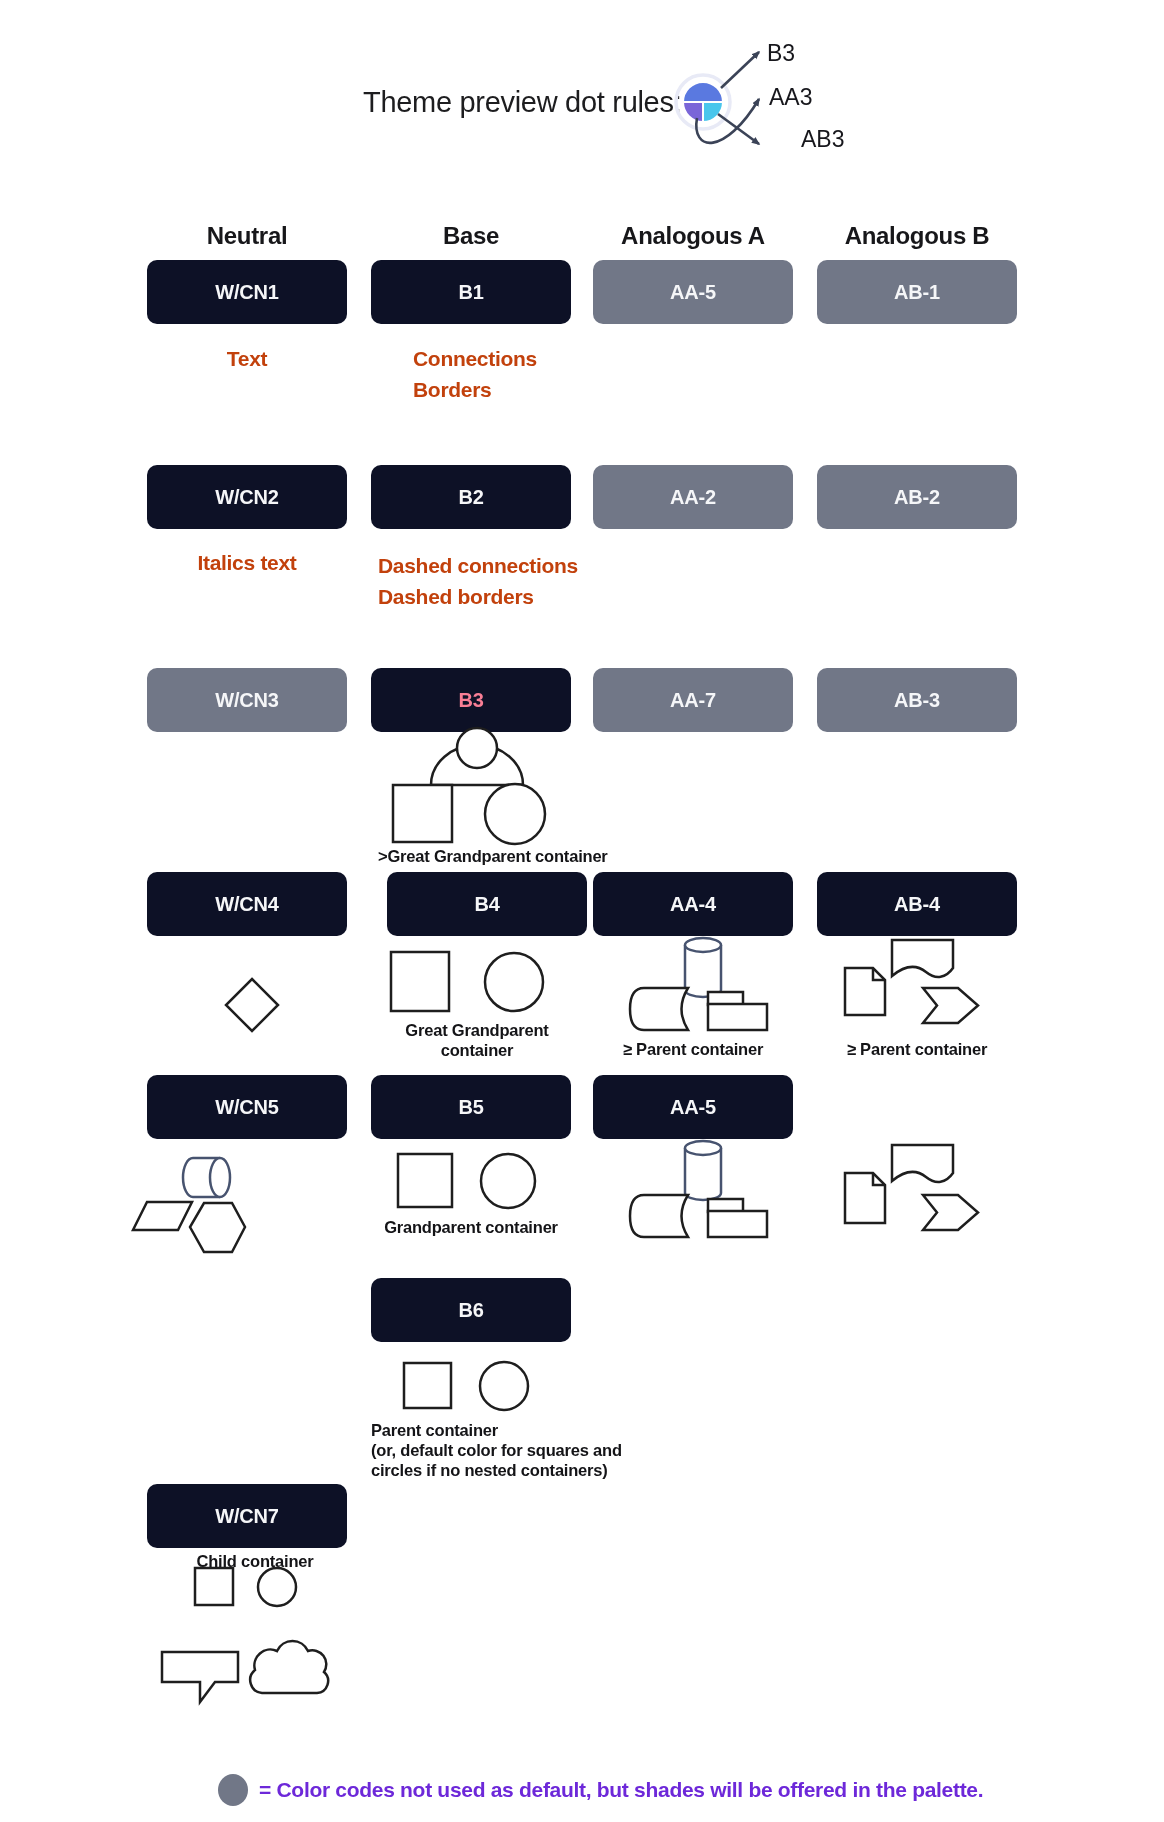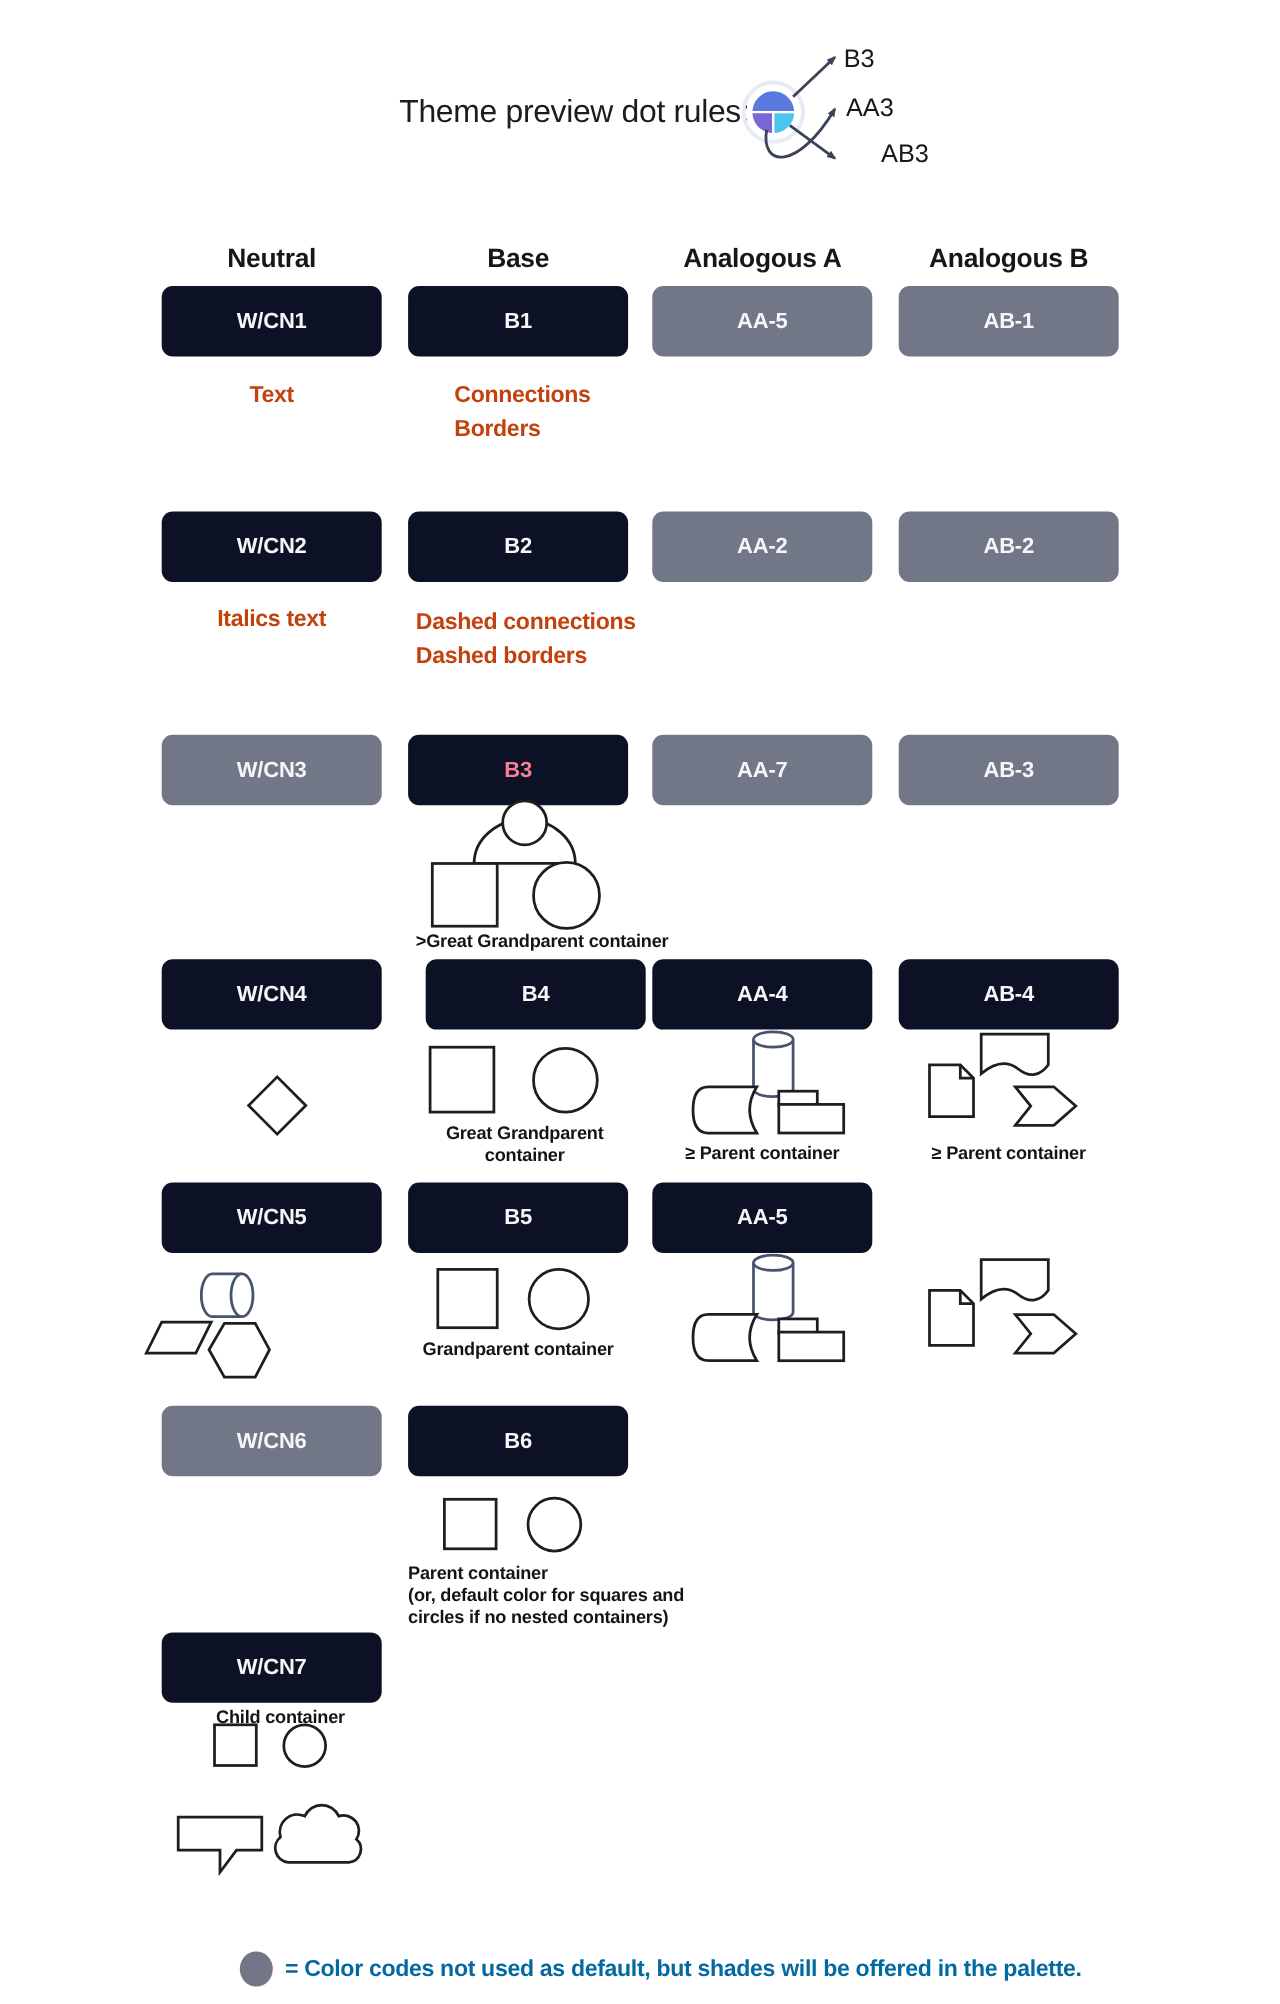--- a/index.html
+++ b/index.html
@@ -17,21 +17,21 @@
     font-size:20px;font-weight:700;letter-spacing:-0.2px;color:#f5f6f8;
   }
   .swatch.dark{background:#0d1126;}
   .swatch.gray{background:#717787;}
   .swatch.accent span{color:#f87e95;}
   .cap{font-size:21px;font-weight:700;letter-spacing:-0.3px;color:#c2410c;line-height:30.5px;}
   .cap.center{width:200px;text-align:center;}
   .smallcap{font-size:16.5px;font-weight:700;letter-spacing:-0.2px;color:#141417;line-height:20px;}
   .smallcap.center{width:200px;text-align:center;}
   .legend-dot{width:30px;height:32px;border-radius:50%;background:#717787;}
-  .legend-text{font-size:21px;font-weight:700;letter-spacing:-0.3px;color:#0369a1;}
+  .legend-text{font-size:21px;font-weight:700;letter-spacing:-0.3px;color:#6d28d9;}
   svg{display:block;}
   .shape-stroke{fill:#ffffff;stroke:#1e1e1e;stroke-width:2.5;}
   .cyl-stroke{fill:#ffffff;stroke:#47536f;stroke-width:2.5;}
   .arrow{fill:none;stroke:#3b4357;stroke-width:2.6;}
 </style>
 </head>
 <body>
 
 <div class="canvas">
 
@@ -185,23 +185,20 @@
     <rect class="shape-stroke" x="110" y="68" width="35" height="13"></rect>
     <rect class="shape-stroke" x="110" y="80" width="59" height="26"></rect>
   </svg>
   <svg class="abs" style="left:838px;top:1133px;" width="160" height="110" viewBox="0 0 160 110">
     <path class="shape-stroke" d="M54,12 H115 V40 C108,50 98,52 88,44 C78,36 66,38 54,48 Z"></path>
     <path class="shape-stroke" d="M7,40 H35 L47,52 V90 H7 Z"></path>
     <path fill="none" stroke="#1e1e1e" stroke-width="2.5" d="M35,40 V52 H47"></path>
     <path class="shape-stroke" d="M85,62 H120 L140,79.5 L120,97 H85 L99,79.5 Z"></path>
   </svg>
 
-  <div class="abs swatch gray" style="left:147px;top:1278px;">
-      <span>W/CN6</span>
-    </div>
   <div class="abs swatch dark" style="left:371px;top:1278px;">
       <span>B6</span>
     </div>
   <svg class="abs" style="left:390px;top:1350px;" width="160" height="75" viewBox="0 0 160 75">
     <rect class="shape-stroke" x="14" y="13" width="47" height="45"></rect>
     <circle class="shape-stroke" cx="114" cy="36" r="24"></circle>
   </svg>
   <div class="abs smallcap" style="left:371px;top:1420px;">
     <div>Parent container</div>
     <div>(or, default color for squares and</div>

